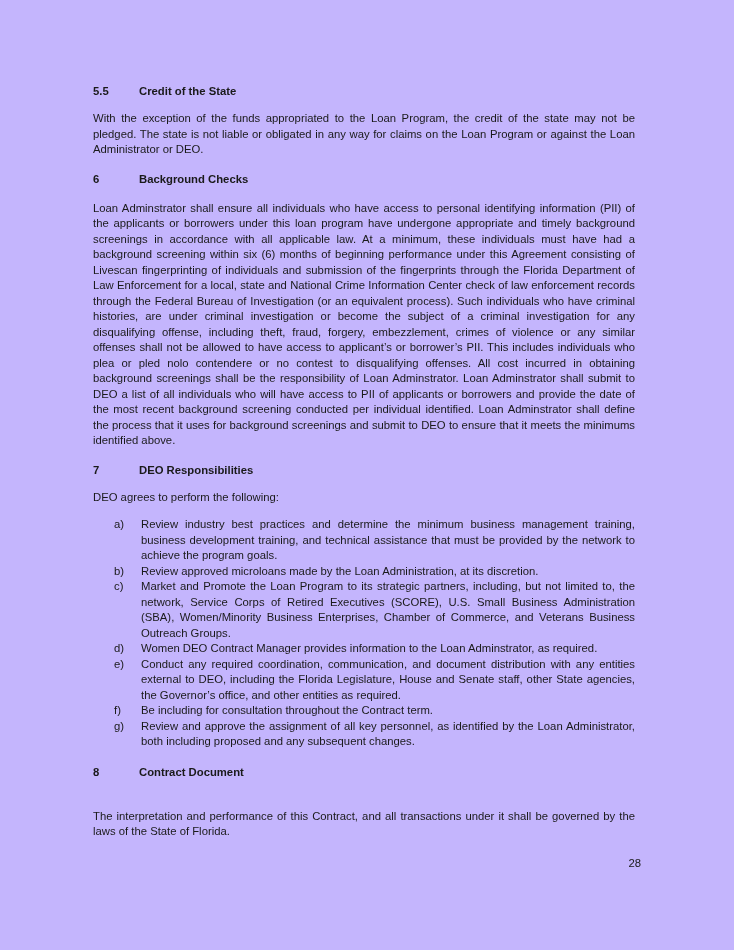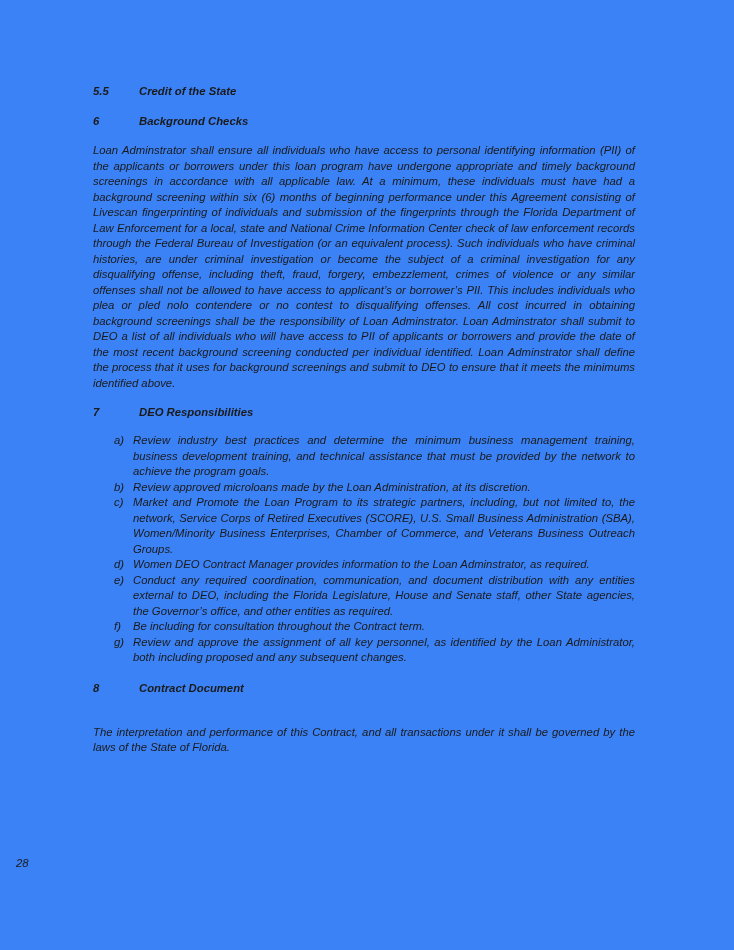--- a/index.html
+++ b/index.html
@@ -1,52 +1,54 @@
 <!DOCTYPE html>
 <html><head>
 <meta charset="utf-8">
 <style>
   html, body { margin: 0; padding: 0; background: #ffffff; }
   body {
     width: 734px; height: 950px; position: relative; overflow: hidden;
     font-family: "Liberation Sans", "DejaVu Sans", sans-serif;
     color: #1a1a1a;
   }
-  .page { position: absolute; left: 0; top: 0; width: 734px; height: 950px; background: #3b82f6; font-style: italic; }
+  .page { position: absolute; left: 0; top: 0; width: 734px; height: 950px; background: #c4b5fd; }
   .content { position: absolute; left: 93px; top: 84px; width: 542px; font-size: 11.3px; line-height: 15.5px; }
   .heading { font-weight: bold; margin: 0; height: 16px; display: flex; }
   .heading .num { width: 46px; }
   .para { margin: 0; text-align: justify; }
   .list { margin: 0; padding: 0; list-style: none; }
   .list li { display: flex; margin: 0; }
   .list .mk { width: 19px; flex: none; padding-left: 21px; }
-  .list .tx { flex: 1; text-align: justify; }
-  .footer { position: absolute; left: 16px; width: 637px; top: 857px; text-align: left; font-size: 11.3px; }
+  .list .tx { flex: 1; text-align: justify; margin-left: 8px; }
+  .footer { position: absolute; left: 4px; width: 637px; top: 857px; text-align: right; font-size: 11.3px; }
 </style>
 </head>
 <body>
 
 <div class="page">
   <div class="content">
 
     <div class="heading">
       <span class="num">5.5</span>
       <span>Credit of the State</span>
     </div>
+    <p class="para" style="margin-top:11px;">With the exception of the funds appropriated to the Loan Program, the credit of the state may not be pledged.  The state is not liable or obligated in any way for claims on the Loan Program or against the Loan Administrator or DEO.</p>
 
     <div class="heading" style="margin-top:14px;">
       <span class="num">6</span>
       <span>Background Checks</span>
     </div>
     <p class="para" style="margin-top:13px;">Loan Adminstrator shall ensure all individuals who have access to personal identifying information (PII) of the applicants or borrowers under this loan program have undergone appropriate and timely background screenings in accordance with all applicable law.  At a minimum, these individuals must have had a background screening within six (6) months of beginning performance under this Agreement consisting of Livescan fingerprinting of individuals and submission of the fingerprints through the Florida Department of Law Enforcement for a local, state and National Crime Information Center check of law enforcement records through the Federal Bureau of Investigation (or an equivalent process).  Such individuals who have criminal histories, are under criminal investigation or become the subject of a criminal investigation for any disqualifying offense, including theft, fraud, forgery, embezzlement, crimes of violence or any similar offenses shall not be allowed to have access to applicant’s or borrower’s PII. This includes individuals who plea or pled nolo contendere or no contest to disqualifying offenses.  All cost incurred in obtaining background screenings shall be the responsibility of Loan Adminstrator.  Loan Adminstrator shall submit to DEO a list of all individuals who will have access to PII of applicants or borrowers and provide the date of the most recent background screening conducted per individual identified. Loan Adminstrator shall define the process that it uses for background screenings and submit to DEO to ensure that it meets the minimums identified above.</p>
 
     <div class="heading" style="margin-top:14px;">
       <span class="num">7</span>
       <span>DEO Responsibilities</span>
     </div>
+    <p class="para" style="margin-top:11px;">DEO agrees to perform the following:</p>
     <ul class="list" style="margin-top:12px;">
       <li>
           <span class="mk">a)</span>
           <span class="tx">Review industry best practices and determine the minimum business management training, business development training, and technical assistance that must be provided by the network to achieve the program goals.</span>
         </li>
       <li>
           <span class="mk">b)</span>
           <span class="tx">Review approved microloans made by the Loan Administration, at its discretion.</span>
         </li>
       <li>

